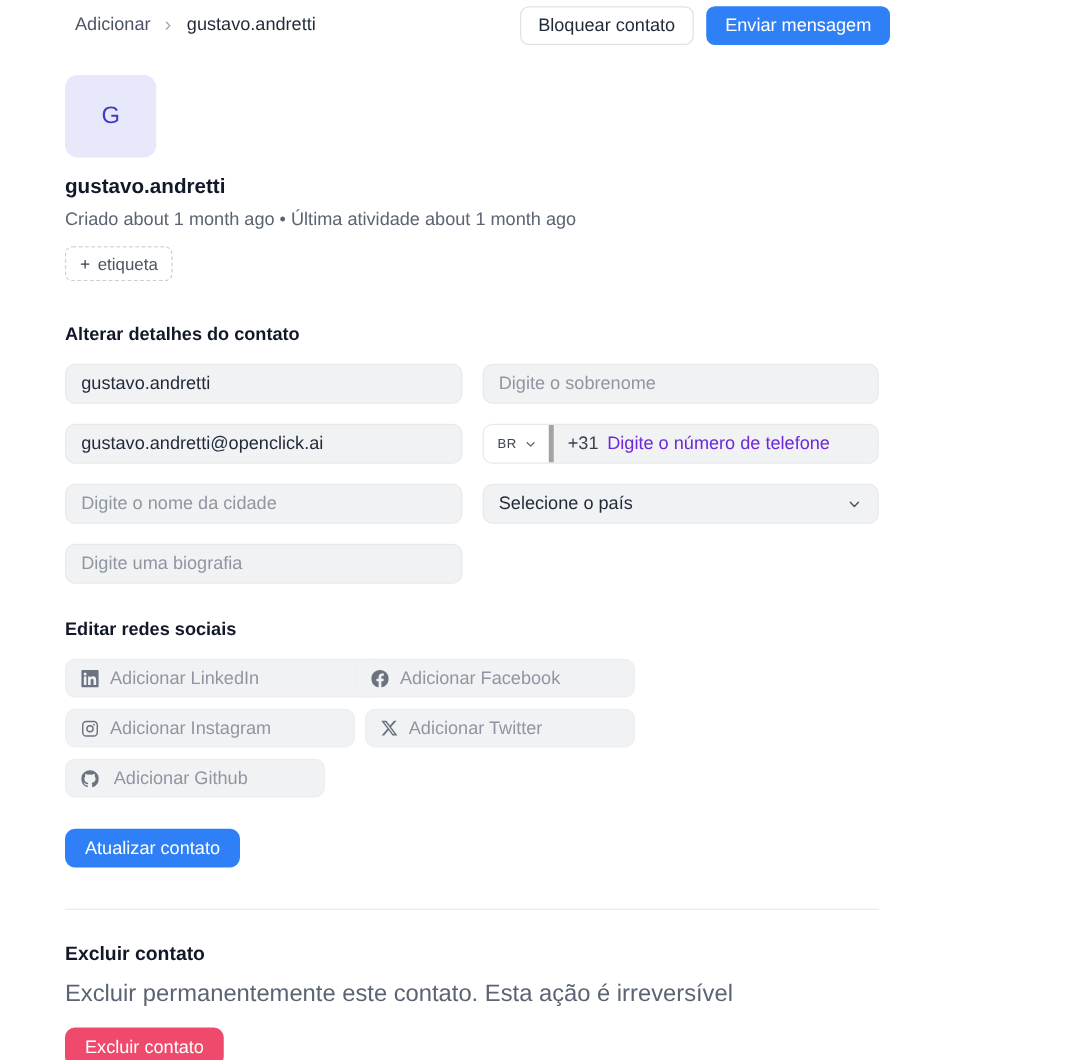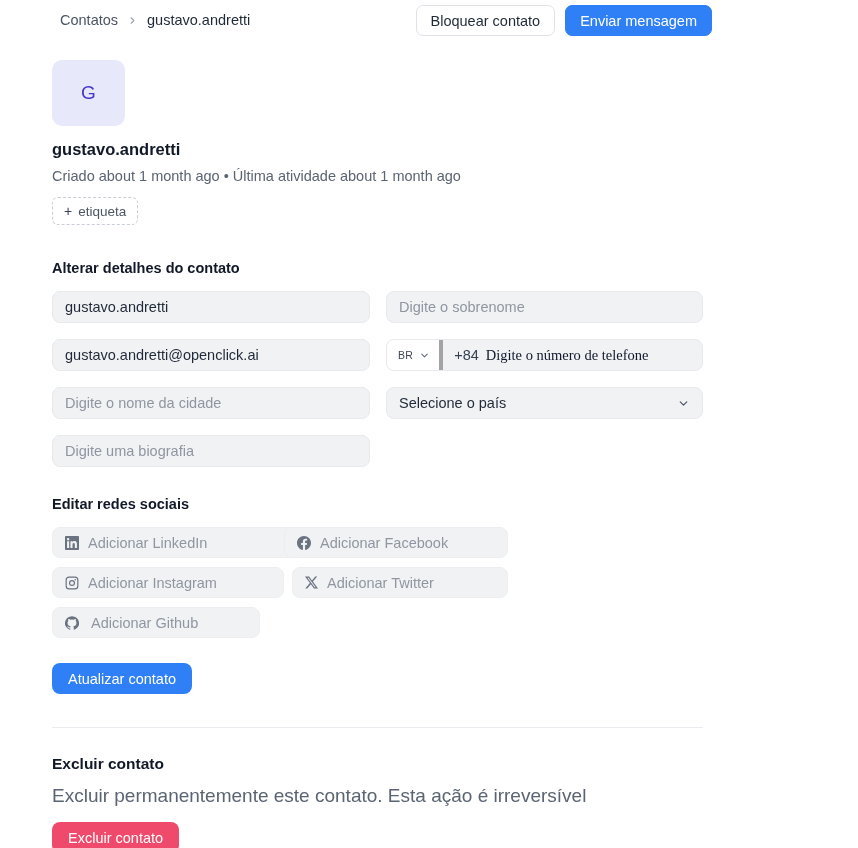--- a/index.html
+++ b/index.html
@@ -94,21 +94,21 @@
     display: flex; align-items: center; overflow: hidden;
   }
   .cc-select {
     height: 100%; background: #ffffff; display: flex; align-items: center; gap: 6px;
     padding: 0 9px 0 11px; cursor: pointer;
     border-right: 4px solid #a3a3a3;
   }
   .cc-code { font-size: 10.5px; color: #3f4654; letter-spacing: .3px; }
   .cc-chev { color: #6b7280; display:flex; }
   .dial { font-size: 14.5px; color: #374151; padding: 0 7px 0 11px; }
-  .phone-ph { font-size: 14.5px; color: #0f172a; font-family: Liberation Serif, serif; }
+  .phone-ph { font-size: 14.5px; color: #6d28d9; }
 
   
   .select-field {
     justify-content: space-between; cursor: pointer;
   }
   .select-field .sel-val { color: #1f2937; }
   .sel-chev { color: #4b5563; display: flex; }
 
   
   .social {
@@ -153,21 +153,21 @@
     display: flex; align-items: center; cursor: pointer;
   }
 </style>
 </head>
 <body>
 
 <div class="page">
 
   <div class="header">
     <div class="breadcrumb">
-      <span class="crumb-link">Contatos</span>
+      <span class="crumb-link">Adicionar</span>
       <span class="crumb-sep">
         <svg width="11" height="11" viewBox="0 0 24 24" fill="none" stroke="currentColor" stroke-width="2.4" stroke-linecap="round" stroke-linejoin="round">
             <polyline points="9 18 15 12 9 6"></polyline>
           </svg>
       </span>
       <span class="crumb-current">gustavo.andretti</span>
     </div>
 
     <div class="header-actions">
       <button class="btn btn-outline">Bloquear contato</button>
@@ -194,21 +194,21 @@
 
   <div class="phone-wrap">
     <div class="cc-select">
       <span class="cc-code">BR</span>
       <span class="cc-chev">
         <svg width="11" height="11" viewBox="0 0 24 24" fill="none" stroke="currentColor" stroke-width="2.6" stroke-linecap="round" stroke-linejoin="round">
             <polyline points="6 9 12 15 18 9"></polyline>
           </svg>
       </span>
     </div>
-    <span class="dial">+84</span>
+    <span class="dial">+31</span>
     <span class="phone-ph">Digite o número de telefone</span>
   </div>
 
   <div class="field col-r row3 select-field">
     <span class="sel-val">Selecione o país</span>
     <span class="sel-chev">
       <svg width="13" height="13" viewBox="0 0 24 24" fill="none" stroke="currentColor" stroke-width="2.2" stroke-linecap="round" stroke-linejoin="round">
           <polyline points="6 9 12 15 18 9"></polyline>
         </svg>
     </span>

